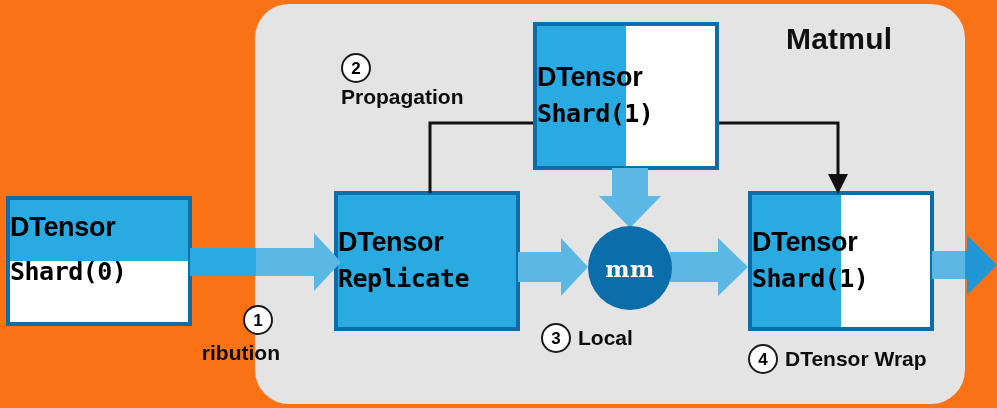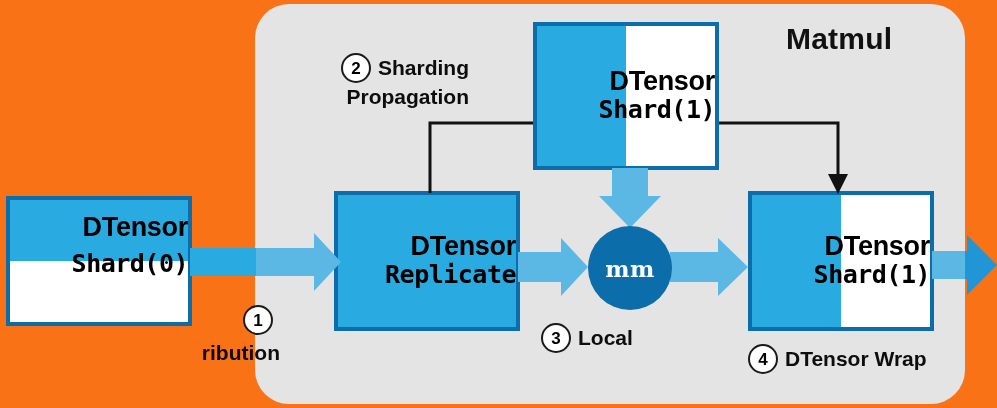--- a/index.html
+++ b/index.html
@@ -54,23 +54,24 @@
   .split-v .half-a { left:0; top:0; width:50%; height:100%; background:#29abe2; }
   .split-v .half-b { left:50%; top:0; width:50%; height:100%; background:#ffffff; }
   
   .split-s .half-a { left:0; top:0; width:100%; height:100%; background:#29abe2; }
 
   .dbox .labels {
     position: absolute;
     left: 0; right: 0; top: 0; bottom: 0;
     display: flex;
     flex-direction: column;
-    align-items: flex-end;
+    align-items: flex-start;
     justify-content: center;
     z-index: 3;
+    gap: 8px;
   }
   .dbox .t-title {
     font-family: "Liberation Sans", sans-serif;
     font-weight: bold;
     font-size: 27px;
     color: #000000;
     line-height: 1.05;
     letter-spacing: -0.3px;
   }
   .dbox .t-spec {
@@ -258,21 +259,20 @@
     <span class="step-row">
       <span class="step-num">1</span>
       <span></span>
     </span>
     <span class="step-line2">ribution</span>
   </div>
 
   <div class="step-label" id="step2">
     <span class="step-row">
       <span class="step-num">2</span>
-      <span>Sharding</span>
     </span>
     <span class="step-line2">Propagation</span>
   </div>
 
   <div class="step-label" id="step3">
     <span class="step-row">
       <span class="step-num">3</span>
       <span>Local</span>
     </span>
   </div>

